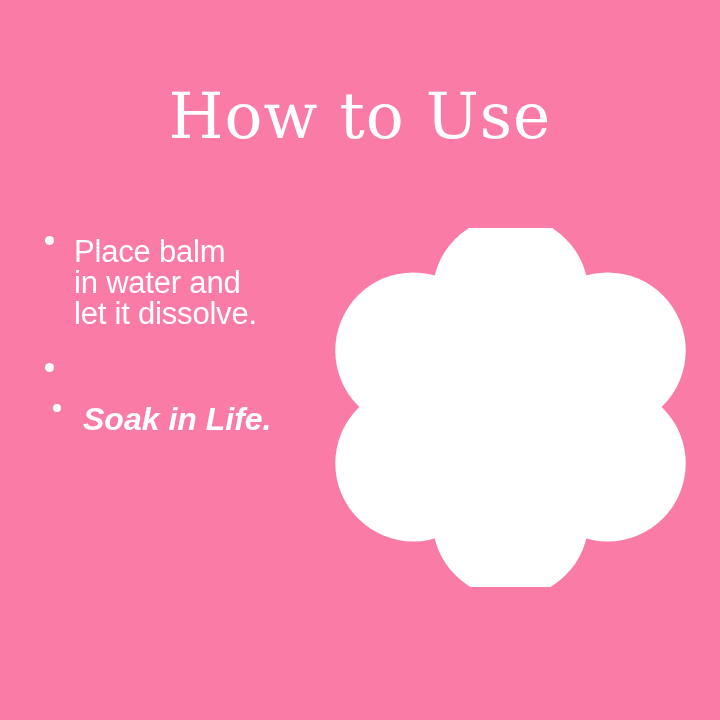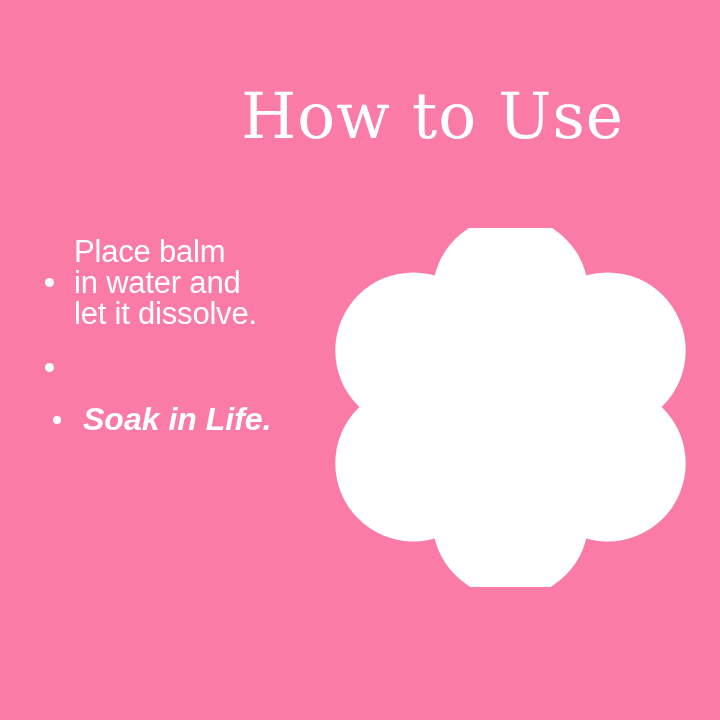--- a/index.html
+++ b/index.html
@@ -21,41 +21,42 @@
     background: #fa7ca6;
     overflow: hidden;
   }
 
   
   #title {
     position: absolute;
     left: 0;
     top: 84px;
     width: 624px;
-    text-align: right;
+    text-align: center;
     color: #ffffff;
     font-family: "DejaVu Serif", "Liberation Serif", serif;
     font-weight: 400;
     font-size: 63px;
     letter-spacing: 1px;
     line-height: 1.05;
     white-space: nowrap;
+    padding-left: 48px;
   }
 
   
   #steps {
     position: absolute;
     left: 34px;
     top: 236px;
     width: 300px;
   }
   .step {
     position: relative;
     display: flex;
-    align-items: center;
+    align-items: flex-start;
     margin-bottom: 26px;
   }
   .step:last-child { margin-bottom: 16px; }
 
   .bullet {
     flex: 0 0 auto;
     width: 9px;
     height: 9px;
     border-radius: 50%;
     background: #ffffff;

